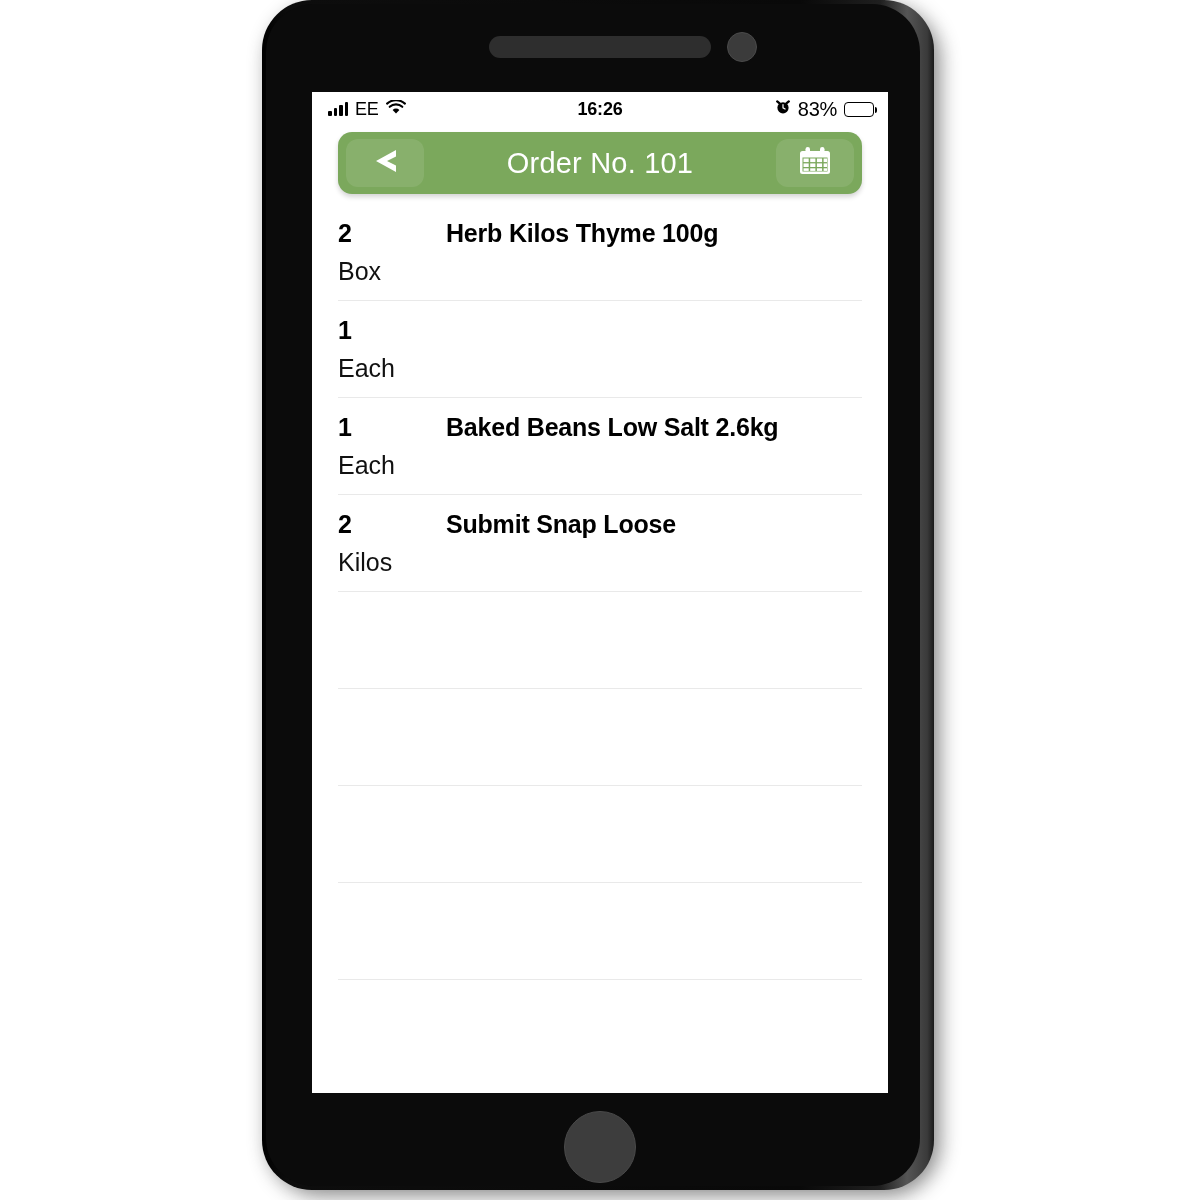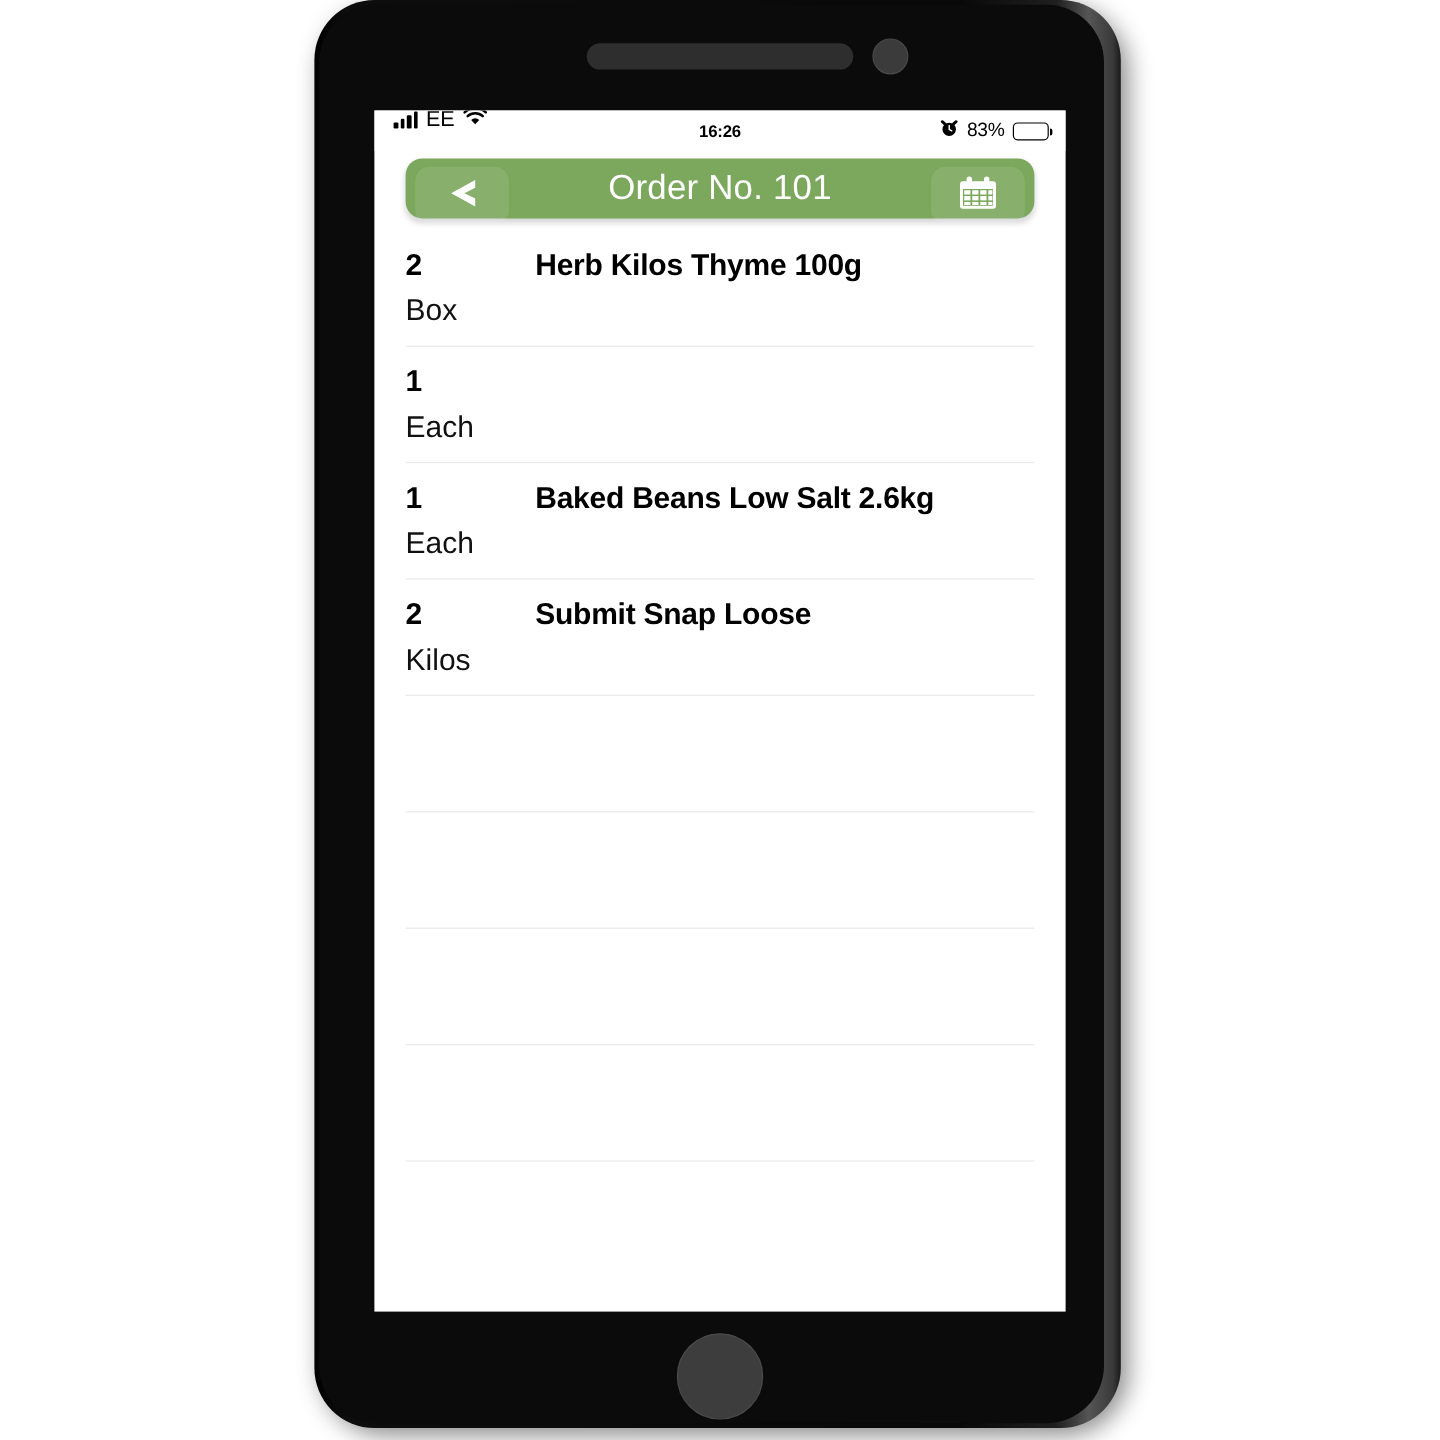--- a/index.html
+++ b/index.html
@@ -105,38 +105,38 @@
     display: flex;
     flex-direction: column;
   }
 
   
   .status-bar {
     position: relative;
     height: 34px;
     flex: 0 0 34px;
     display: flex;
-    align-items: flex-end;
+    align-items: center;
     padding: 16px 16px;
     background: #ffffff;
   }
   .sb-left { display: flex; align-items: center; gap: 7px; }
   .sb-right {
     display: flex; align-items: center; gap: 7px;
     position: absolute; right: 14px; top: 0; height: 34px;
   }
   .sb-center {
     position: absolute; left: 0; right: 0; top: 0;
     height: 34px; display: flex; align-items: center; justify-content: center;
   }
   .clock {
-    font-size: 14px; font-weight: bold; color: #000; letter-spacing: -.2px;
+    font-size: 18px; font-weight: bold; color: #000; letter-spacing: -.2px;
   }
   .carrier { font-size: 18px; color: #000; letter-spacing: -.2px; }
-  .battery-pct { font-size: 16px; color: #000; letter-spacing: -.3px; }
+  .battery-pct { font-size: 20px; color: #000; letter-spacing: -.3px; }
 
   .signal-bars { display: flex; align-items: flex-end; gap: 2px; height: 14px; }
   .signal-bars i { width: 3.5px; background: #000; border-radius: 1px; display: block; }
   .signal-bars i:nth-child(1){ height: 5px; }
   .signal-bars i:nth-child(2){ height: 8px; }
   .signal-bars i:nth-child(3){ height: 11px; }
   .signal-bars i:nth-child(4){ height: 14px; }
 
   .battery-shell {
     width: 30px; height: 15px; border: 1.6px solid #000;
@@ -145,21 +145,21 @@
   .battery-fill { height: 100%; background: #000; border-radius: 1.5px; }
   .battery-cap {
     position: absolute; right: -4px; top: 4px;
     width: 2.5px; height: 6px; background: #000; border-radius: 0 2px 2px 0;
   }
 
   
   .header-wrap { flex: 0 0 auto; padding: 6px 26px 10px 26px; }
   .header-bar {
     position: relative;
-    height: 50px;
+    height: 62px;
     border-radius: 14px;
     background: #7BA85C;
     box-shadow: 0 3px 5px rgba(0,0,0,.17);
     display: flex;
     align-items: center;
     justify-content: center;
   }
   .header-title {
     font-size: 29px; color: #ffffff; letter-spacing: .2px;
   }

